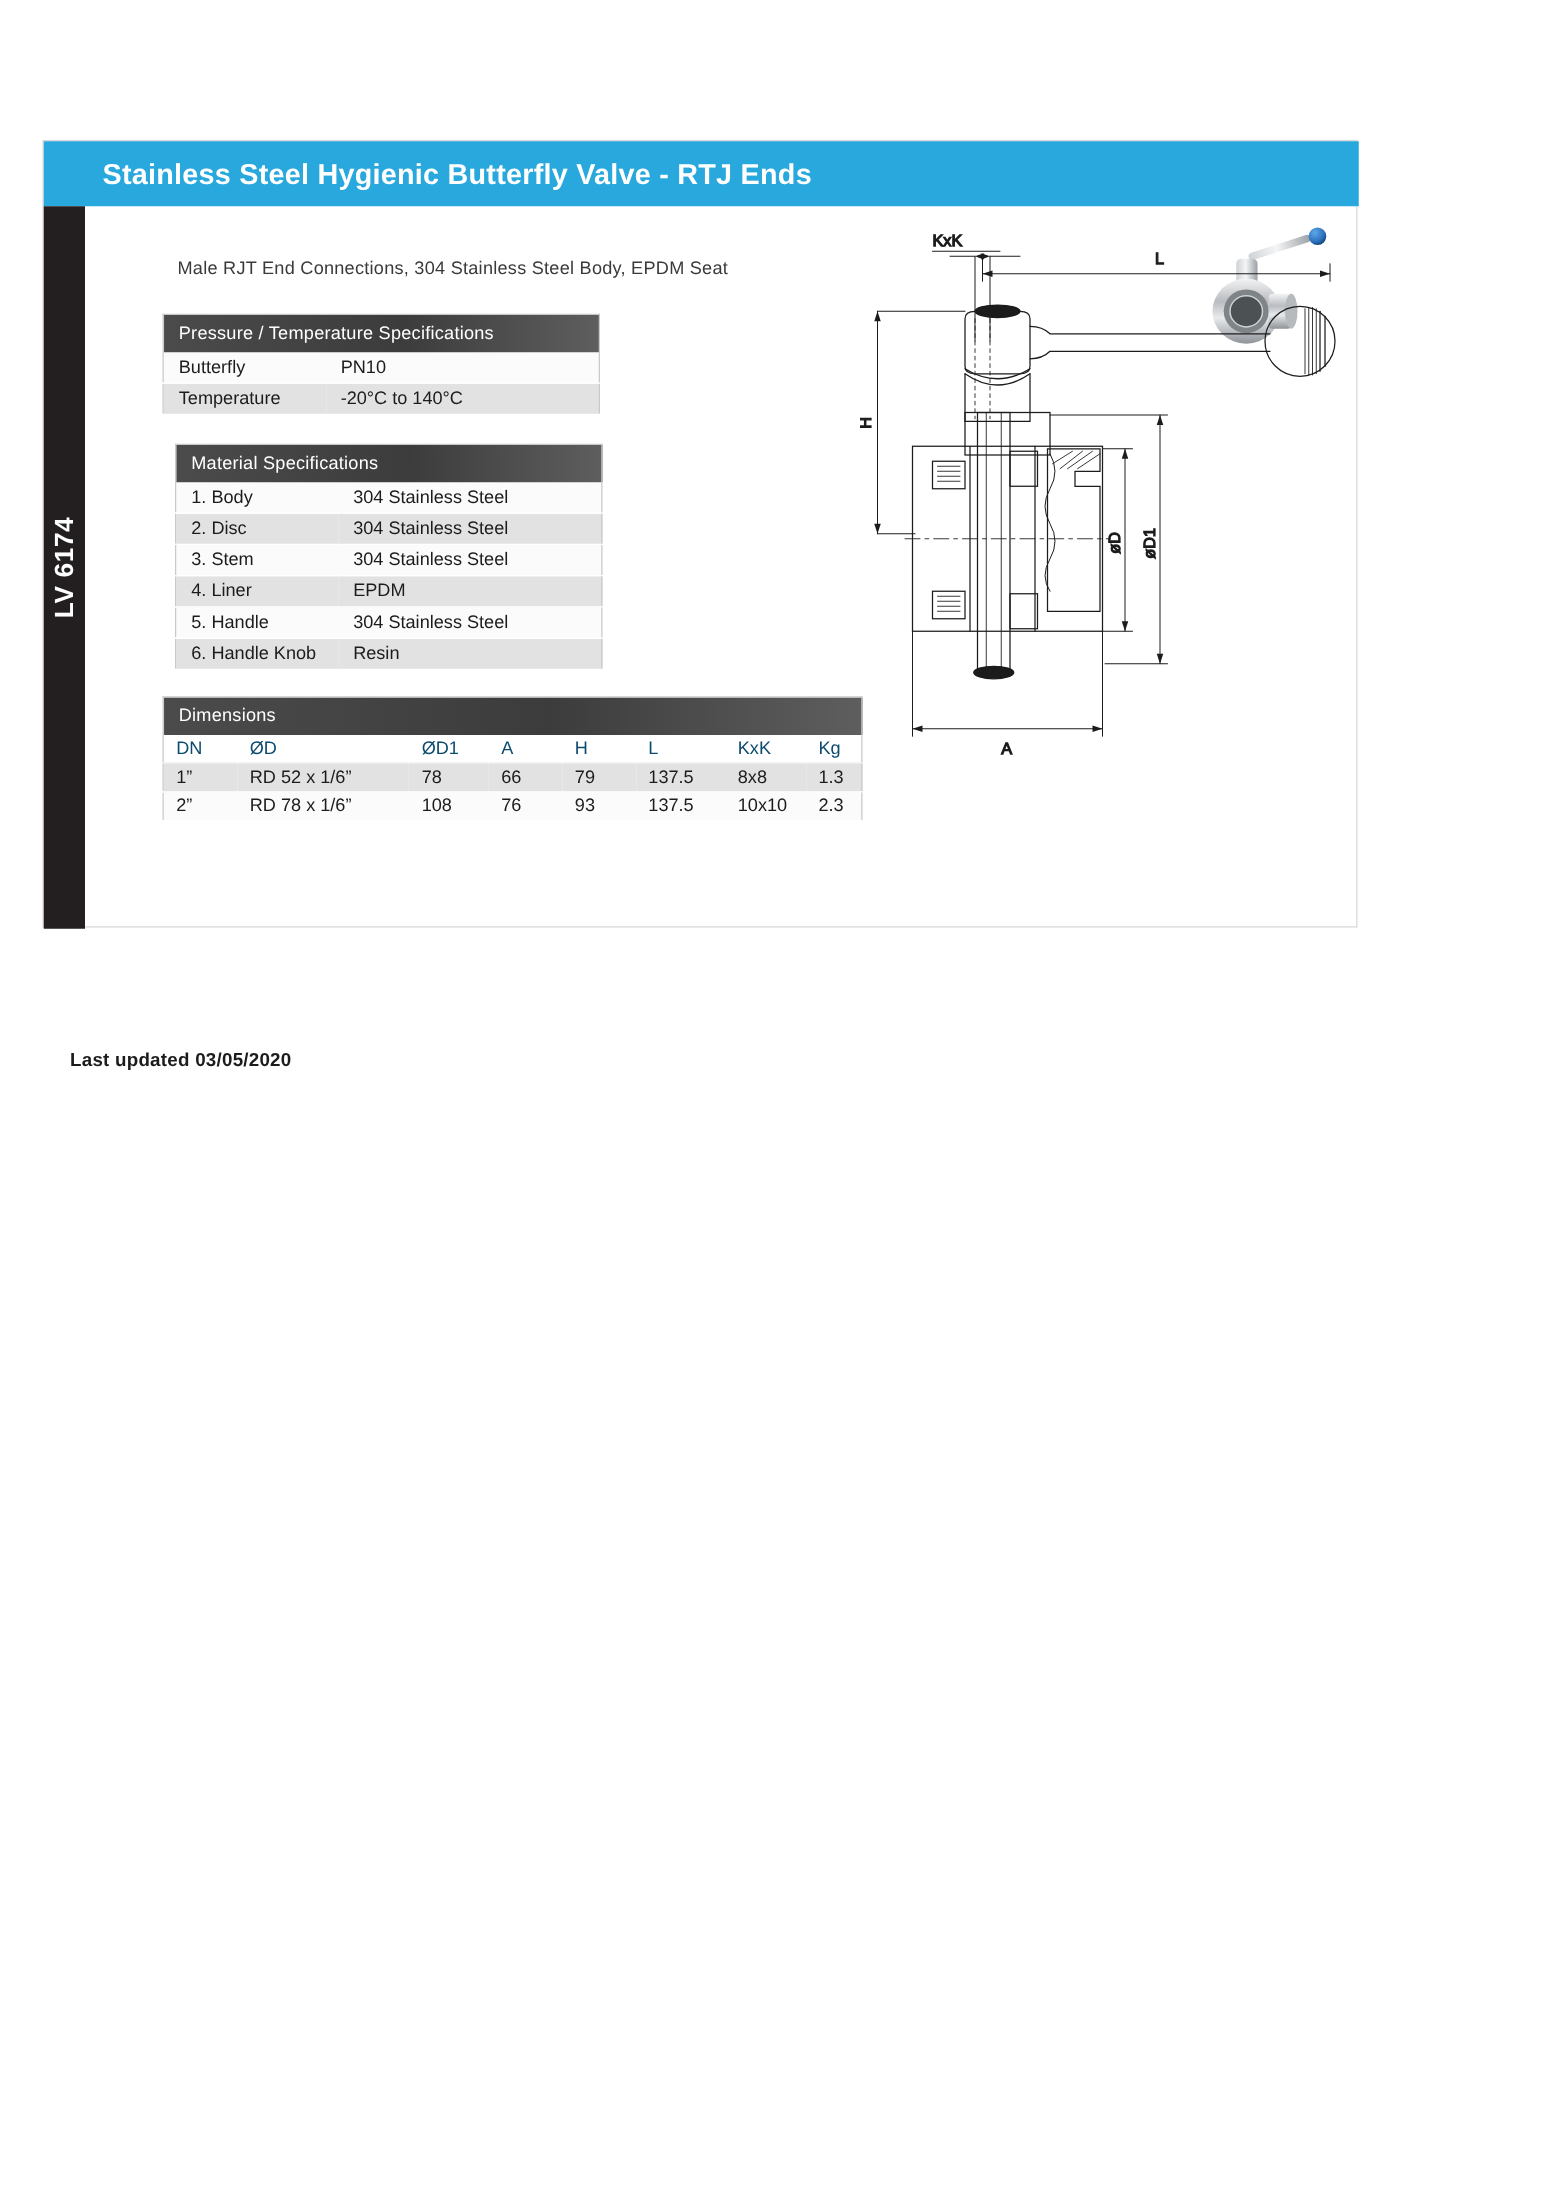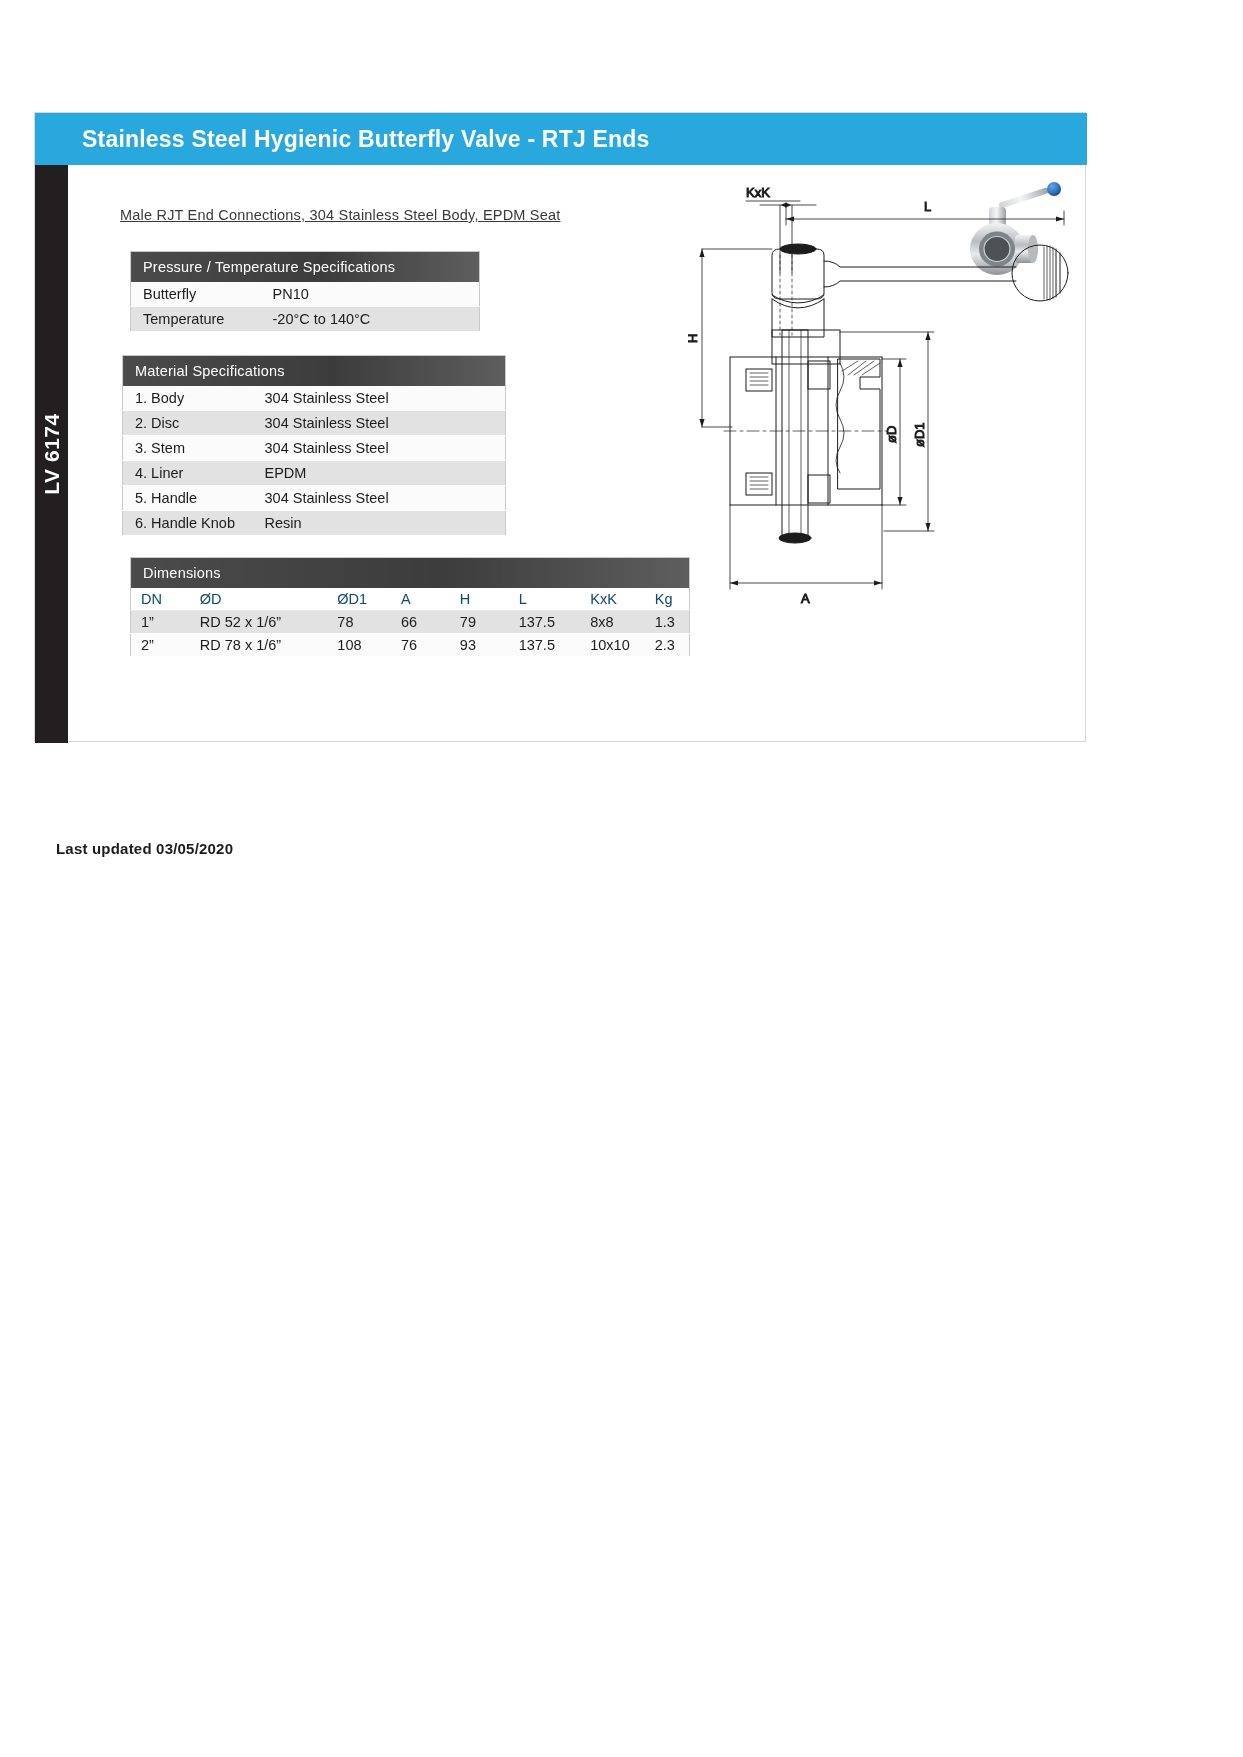--- a/index.html
+++ b/index.html
@@ -55,26 +55,25 @@
 
   
   .body-area {
     position: absolute;
     left: 33px; top: 52px;
     width: 1019px; height: 578px;
   }
 
   .subtitle {
     position: absolute;
-    left: 52px; top: 42px;
+    left: 74px; top: 42px;
     font-size: 14.5px;
     color: #3a3a3a;
     letter-spacing: 0.2px;
     white-space: nowrap;
-    text-decoration: underline;
   }
 
   
   .spec-table { position: absolute; border-collapse: collapse; }
   .tbl-head {
     background: linear-gradient(to right, #4b4b4b 0%, #3c3c3c 55%, #5e5e5e 100%);
     color: #ffffff;
     font-size: 14.5px;
     padding: 7px 0 7px 12px;
     text-align: left;
@@ -87,21 +86,21 @@
     padding: 4px 0 4px 12px;
     border-bottom: 1px solid #ffffff;
     white-space: nowrap;
   }
   .row-alt td { background: #e2e2e2; }
   .row-plain td { background: #fbfbfb; }
   .spec-table { border: 1px solid #c9c9c9; padding-left: 38px; }
 
   
   #pt-table  { left: 62px; top: 86px;  width: 350px; }
-  #mat-table { left: 54px; top: 190px; width: 384px; }
+  #mat-table { left: 72px; top: 190px; width: 342px; }
   #dim-table { left: 62px; top: 392px; width: 560px; }
 
   #pt-table .c1  { width: 130px; }
   #mat-table .c1 { width: 130px; }
 
   
   #dim-table td, #dim-table th.colhead {
     font-size: 14.5px;
     padding: 3px 0 3px 10px;
     white-space: nowrap;

